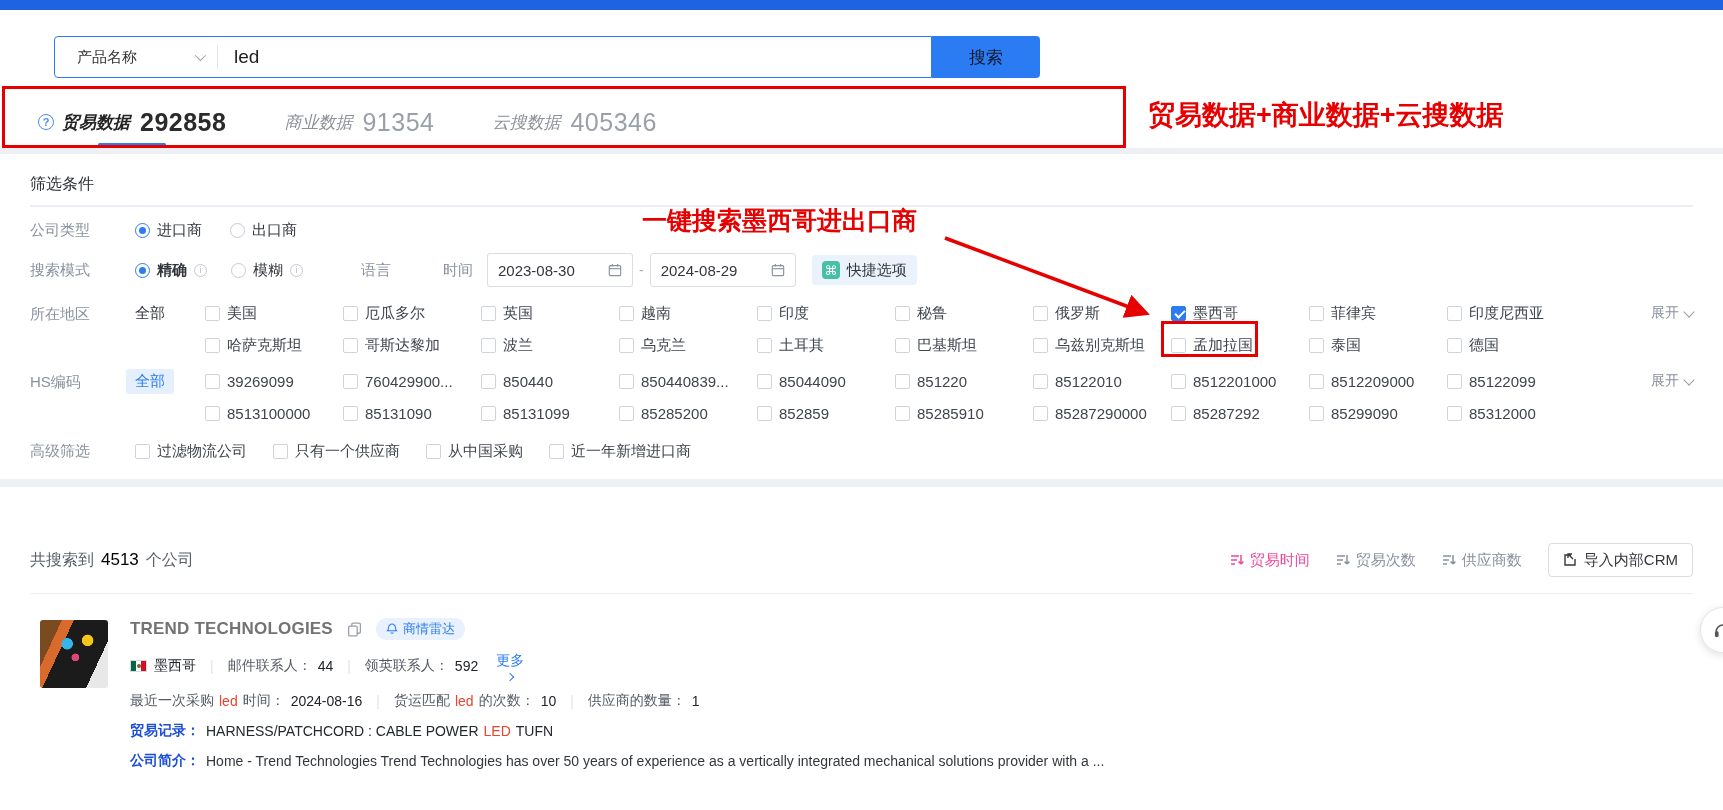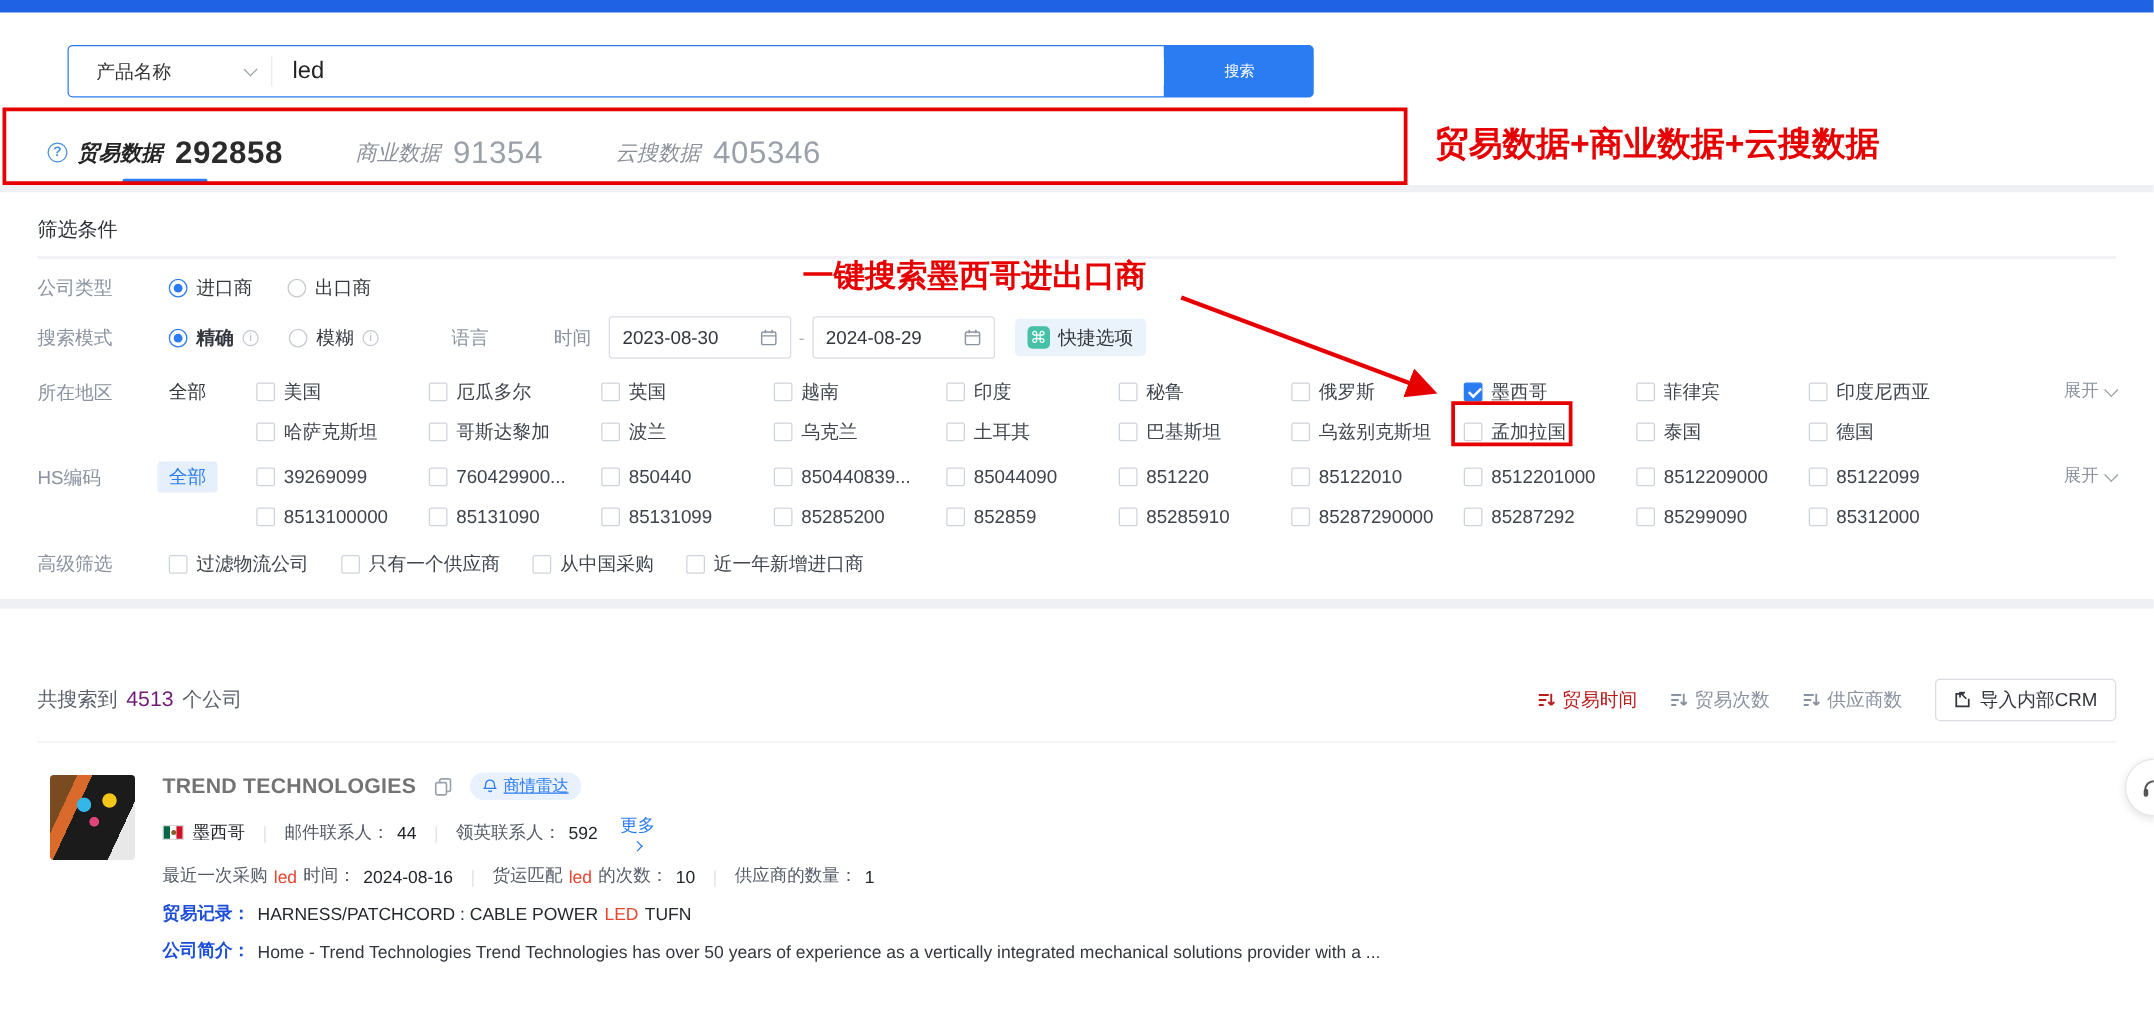--- a/index.html
+++ b/index.html
@@ -15,21 +15,21 @@
   .search-group {
     width:878px; height:42px; border:1px solid #2b7cf2; border-radius:4px 0 0 4px;
     display:flex; align-items:center; background:#fff;
   }
   .category { width:162px; display:flex; align-items:center; padding:0 14px 0 22px; cursor:pointer; }
   .category-label { font-size:15px; color:#333; flex:1; }
   .chev { width:8px; height:8px; border-right:1.6px solid #9aa0a8; border-bottom:1.6px solid #9aa0a8; transform:rotate(45deg) translateY(-2px); display:inline-block; }
   .vsep { width:1px; height:24px; background:#e2e5ea; }
   .query-input { flex:1; border:none; outline:none; font-size:19px; color:#222; padding:0 16px; font-family:inherit; }
   .search-btn {
-    width:119px; height:42px; background:#2b7cf2; color:#ffffff; font-size:12px;
+    width:108px; height:42px; background:#2b7cf2; color:#0f172a; font-size:17px;
     border:none; border-radius:0 4px 4px 0; cursor:pointer; font-family:inherit;
   }
 
   
   .tabs-row { margin-top:18px; padding-left:38px; height:52px; display:flex; align-items:center; position:relative; }
   .tab { display:flex; align-items:center; cursor:pointer; position:relative; height:100%; }
   .tab + .tab { margin-left:58px; }
   .tab .q-icon {
     width:16px; height:16px; border:1.4px solid #4a90e2; border-radius:50%;
     color:#4a90e2; font-size:11px; display:inline-flex; align-items:center; justify-content:center;
@@ -105,45 +105,45 @@
   .indent2 { padding-left:70px; }
   .region-block { margin-top:10px; }
   .hs-block { margin-top:4px; }
   .adv-row { margin-top:6px; height:32px; }
   .adv-row .cb-item { width:auto; min-width:0; margin-right:26px; }
 
   
   .results-panel { background:#fff; padding:56px 30px 0 30px; position:relative; }
   .results-header { display:flex; align-items:center; }
   .summary { display:flex; align-items:center; font-size:16px; color:#595f6b; }
-  .summary .count { color:#701a75; font-size:17px; margin:0 7px; }
+  .summary .count { color:#000000; font-size:17px; margin:0 7px; }
   .header-right { margin-left:auto; display:flex; align-items:center; gap:26px; }
   .sort-item { display:flex; align-items:center; gap:6px; font-size:15px; color:#8a919f; cursor:pointer; }
-  .sort-item.active { color:#b91c1c; }
+  .sort-item.active { color:#ec4899; }
   .crm-btn {
     height:34px; border:1px solid #d9dce1; border-radius:4px; background:#fff;
     display:inline-flex; align-items:center; gap:7px; padding:0 14px; font-size:15px; color:#33373d;
     cursor:pointer; font-family:inherit;
   }
 
   .card { position:relative; padding:24px 0 0 100px; }
   .photo {
     position:absolute; left:10px; top:26px; width:68px; height:68px; border-radius:3px; overflow:hidden;
     background:
       radial-gradient(circle at 70% 30%, #f5c518 0 8%, transparent 9%),
       radial-gradient(circle at 52% 55%, #e0457b 0 7%, transparent 8%),
       radial-gradient(circle at 40% 35%, #35b6e8 0 9%, transparent 10%),
       linear-gradient(115deg, #7a4a21 0 22%, #d96a2b 22% 34%, #1b1b1b 34% 78%, #e8e8e8 78%);
   }
   .name-row { display:flex; align-items:center; gap:14px; }
   .company-name { font-size:17px; font-weight:bold; color:#737373; letter-spacing:.2px; }
   .copy-icon { cursor:pointer; display:inline-flex; }
   .badge {
     display:inline-flex; align-items:center; gap:5px; height:22px; padding:0 10px;
-    background:#e8f1fd; border-radius:11px; color:#2b7cf2; font-size:13px; cursor:pointer;text-decoration:underline;
+    background:#e8f1fd; border-radius:11px; color:#2b7cf2; font-size:13px; cursor:pointer;
   }
   .meta-row { margin-top:12px; display:flex; align-items:center; font-size:14px; color:#555b66; }
   .flag { width:17px; height:12px; display:inline-flex; border:.5px solid #d8d8d8; margin-right:7px; }
   .flag i { flex:1; }
   .flag .g { background:#006847; } .flag .w { background:#fff; position:relative; }
   .flag .w::after { content:''; position:absolute; left:50%; top:50%; width:4px; height:4px; margin:-2px 0 0 -2px; border-radius:50%; background:#8a5a2a; }
   .flag .r { background:#ce1126; }
   .pipe { color:#e1e4e9; margin:0 14px; }
   .meta-val { color:#20242b; margin-left:6px; }
   .more-link { color:#2b7cf2; margin-left:18px; display:inline-flex; align-items:center; gap:4px; cursor:pointer;flex-direction:column; }

